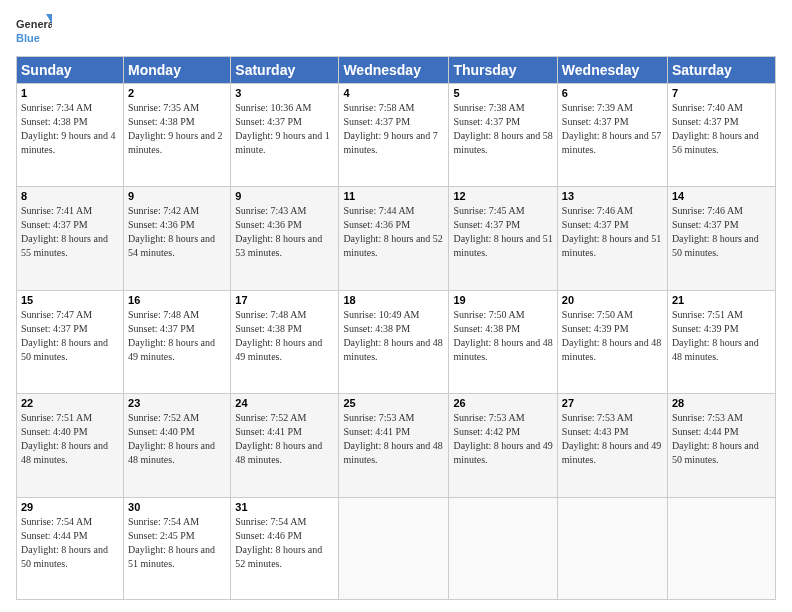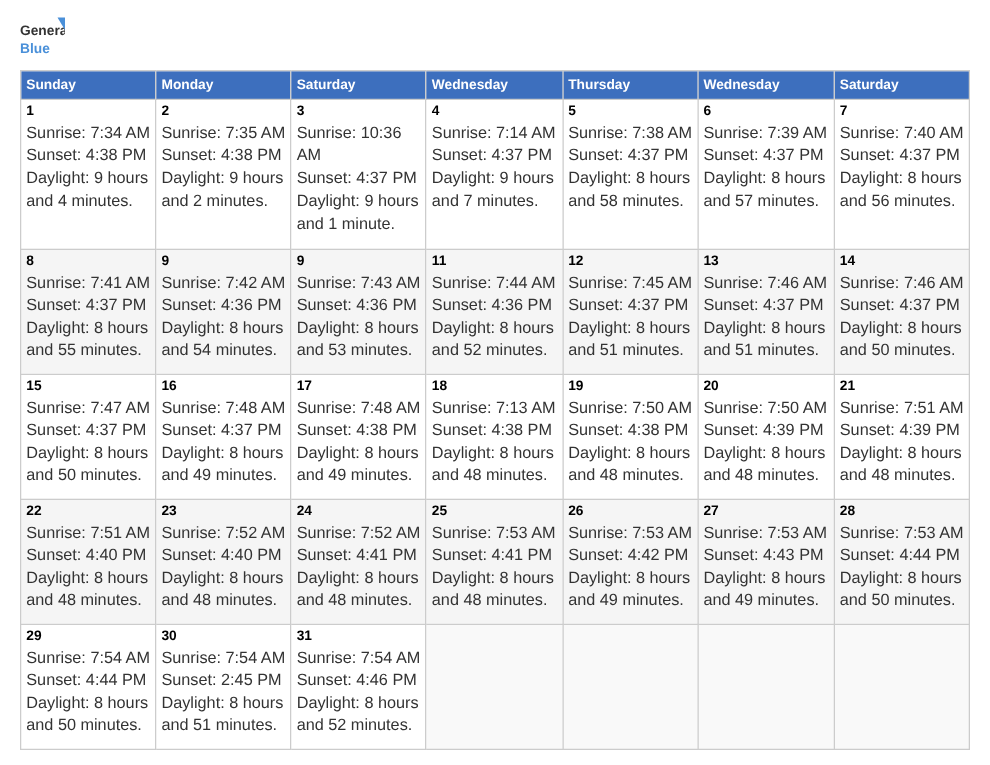--- a/index.html
+++ b/index.html
@@ -44,21 +44,21 @@
       flex: 1;
       border-collapse: collapse;
       width: 100%;
       font-size: 9.5px;
     }
     .calendar th {
       background-color: #3d6fbe;
       color: #fff;
       padding: 5px 4px;
       text-align: left;
-      font-size: 11px;
+      font-size: 14px;
       font-weight: bold;
       border: 1px solid #ccc;
     }
     .calendar td {
       border: 1px solid #ccc;
       padding: 3px 4px;
       vertical-align: top;
       width: 113px;
       height: 78px;
       background: #fff;
@@ -66,23 +66,24 @@
     .calendar tr:nth-child(even) td {
       background: #f5f5f5;
     }
     .day-num {
       font-weight: bold;
       font-size: 11px;
       display: block;
       margin-bottom: 2px;
     }
     .day-info {
-      font-size: 13px;
+      font-size: 10px;
       color: #333;
       line-height: 1.4;
+      font-family: Liberation Serif, serif;
     }
     .empty {
       background: #f9f9f9 !important;
     }
     .last-row td {
       height: 70px;
     }
   </style>
 </head>
 <body>
@@ -125,21 +126,21 @@
           <td>
             <span class="day-num">2</span>
             <div class="day-info"><span>Sunrise: 7:35 AM</span><br><span>Sunset: 4:38 PM</span><br><span>Daylight: 9 hours and 2 minutes.</span></div>
           </td>
           <td>
             <span class="day-num">3</span>
             <div class="day-info"><span>Sunrise: 10:36 AM</span><br><span>Sunset: 4:37 PM</span><br><span>Daylight: 9 hours and 1 minute.</span></div>
           </td>
           <td>
             <span class="day-num">4</span>
-            <div class="day-info"><span>Sunrise: 7:14 AM</span><br><span>Sunset: 4:37 PM</span><br><span>Daylight: 9 hours and 7 minutes.</span></div>
+            <div class="day-info"><span>Sunrise: 7:58 AM</span><br><span>Sunset: 4:37 PM</span><br><span>Daylight: 9 hours and 7 minutes.</span></div>
           </td>
           <td>
             <span class="day-num">5</span>
             <div class="day-info"><span>Sunrise: 7:38 AM</span><br><span>Sunset: 4:37 PM</span><br><span>Daylight: 8 hours and 58 minutes.</span></div>
           </td>
           <td>
             <span class="day-num">6</span>
             <div class="day-info"><span>Sunrise: 7:39 AM</span><br><span>Sunset: 4:37 PM</span><br><span>Daylight: 8 hours and 57 minutes.</span></div>
           </td>
           <td>
@@ -185,21 +186,21 @@
           <td>
             <span class="day-num">16</span>
             <div class="day-info"><span>Sunrise: 7:48 AM</span><br><span>Sunset: 4:37 PM</span><br><span>Daylight: 8 hours and 49 minutes.</span></div>
           </td>
           <td>
             <span class="day-num">17</span>
             <div class="day-info"><span>Sunrise: 7:48 AM</span><br><span>Sunset: 4:38 PM</span><br><span>Daylight: 8 hours and 49 minutes.</span></div>
           </td>
           <td>
             <span class="day-num">18</span>
-            <div class="day-info"><span>Sunrise: 7:13 AM</span><br><span>Sunset: 4:38 PM</span><br><span>Daylight: 8 hours and 48 minutes.</span></div>
+            <div class="day-info"><span>Sunrise: 10:49 AM</span><br><span>Sunset: 4:38 PM</span><br><span>Daylight: 8 hours and 48 minutes.</span></div>
           </td>
           <td>
             <span class="day-num">19</span>
             <div class="day-info"><span>Sunrise: 7:50 AM</span><br><span>Sunset: 4:38 PM</span><br><span>Daylight: 8 hours and 48 minutes.</span></div>
           </td>
           <td>
             <span class="day-num">20</span>
             <div class="day-info"><span>Sunrise: 7:50 AM</span><br><span>Sunset: 4:39 PM</span><br><span>Daylight: 8 hours and 48 minutes.</span></div>
           </td>
           <td>

